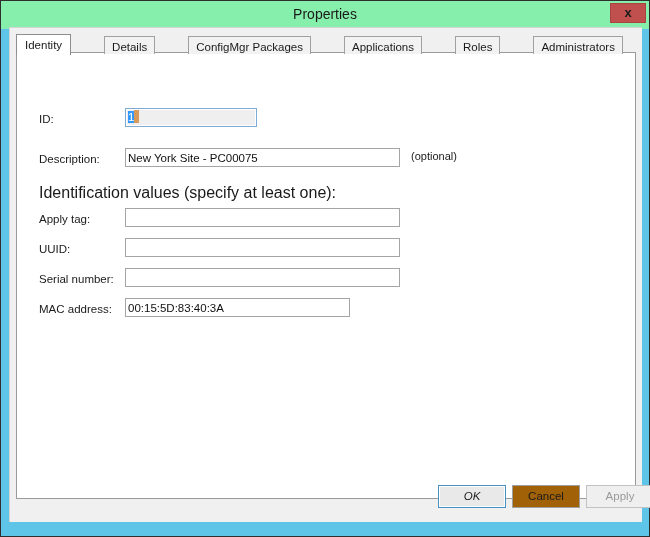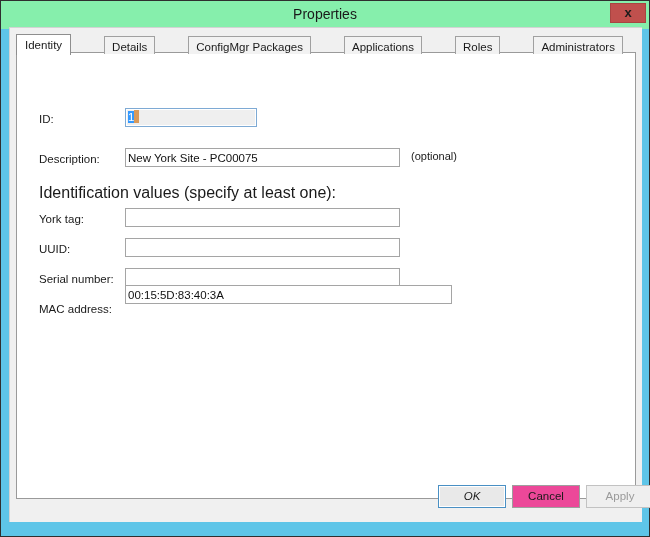--- a/index.html
+++ b/index.html
@@ -210,21 +210,21 @@
     bottom: 0;
     width: 633px;
     height: 46px;
   }
   .btn {
     position: absolute;
     top: 9px;
     width: 68px;
     height: 23px;
     box-sizing: border-box;
-    background: #ec4899;
+    background: #a16207;
     border: 1px solid #9e9e9e;
     font-size: 11.5px;
     color: #1a1a1a;
     font-family: "Liberation Sans", sans-serif;
     cursor: pointer;
     line-height: 21px;
     text-align: center;
     padding: 0;
   }
   .btn.default {
@@ -278,38 +278,38 @@
 
         <div class="row" style="left:22px; top:96px;justify-content:flex-end;">
           <span class="field-label" style="width:86px;">Description:</span>
         </div>
         <input class="textbox" type="text" style="position: absolute; left: 108px; top: 95px; width: 275px;" value="New York Site - PC00075">
         <span class="hint" style="position:absolute; left:394px; top:97px;">(optional)</span>
 
         <span class="section-label" style="left:22px; top:131px;">Identification values (specify at least one):</span>
 
         <div class="row" style="left:22px; top:156px;">
-          <span class="field-label" style="width:86px;">York tag:</span>
+          <span class="field-label" style="width:86px;">Apply tag:</span>
         </div>
         <input class="textbox" type="text" style="position: absolute; left: 108px; top: 155px; width: 275px;" value="">
 
         <div class="row" style="left:22px; top:186px;">
           <span class="field-label" style="width:86px;">UUID:</span>
         </div>
         <input class="textbox" type="text" style="position: absolute; left: 108px; top: 185px; width: 275px;" value="">
 
         <div class="row" style="left:22px; top:216px;">
           <span class="field-label" style="width:86px;">Serial number:</span>
         </div>
         <input class="textbox" type="text" style="position: absolute; left: 108px; top: 215px; width: 275px;" value="">
 
         <div class="row" style="left:22px; top:246px;">
           <span class="field-label" style="width:86px;">MAC address:</span>
         </div>
-        <input class="textbox" type="text" style="position: absolute; left: 108px; top: 232px; width: 327px;" value="00:15:5D:83:40:3A">
+        <input class="textbox" type="text" style="position: absolute; left: 108px; top: 245px; width: 225px;" value="00:15:5D:83:40:3A">
 
       </div>
     </div>
 
     <div class="footer">
       <button class="btn default btn-ok">OK</button>
       <button class="btn btn-cancel">Cancel</button>
       <button class="btn disabled btn-apply">Apply</button>
     </div>
 

